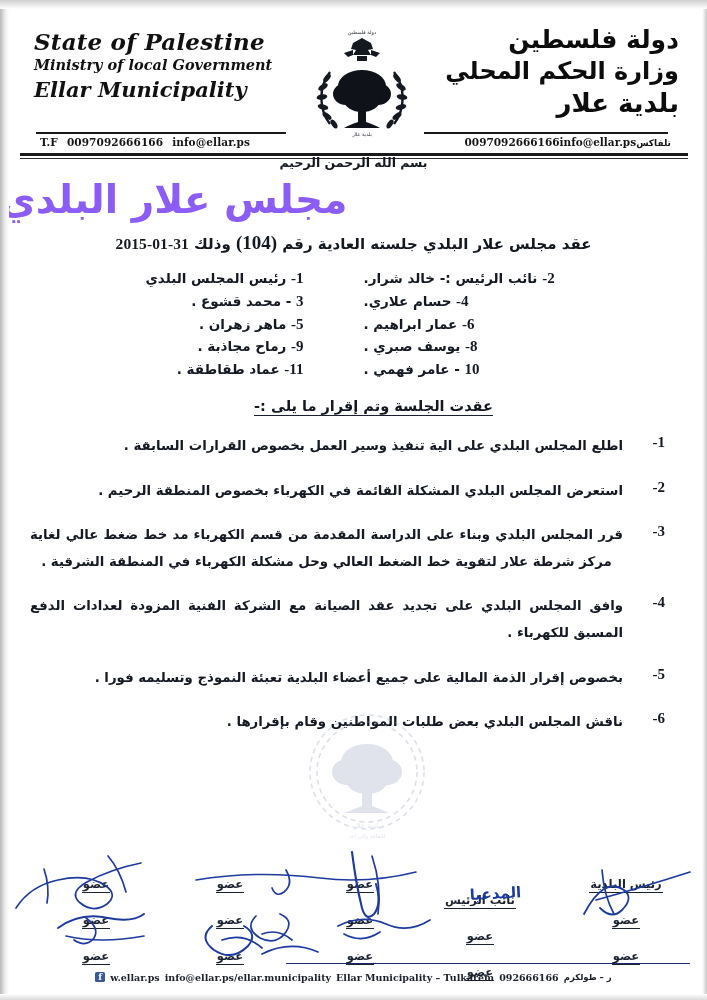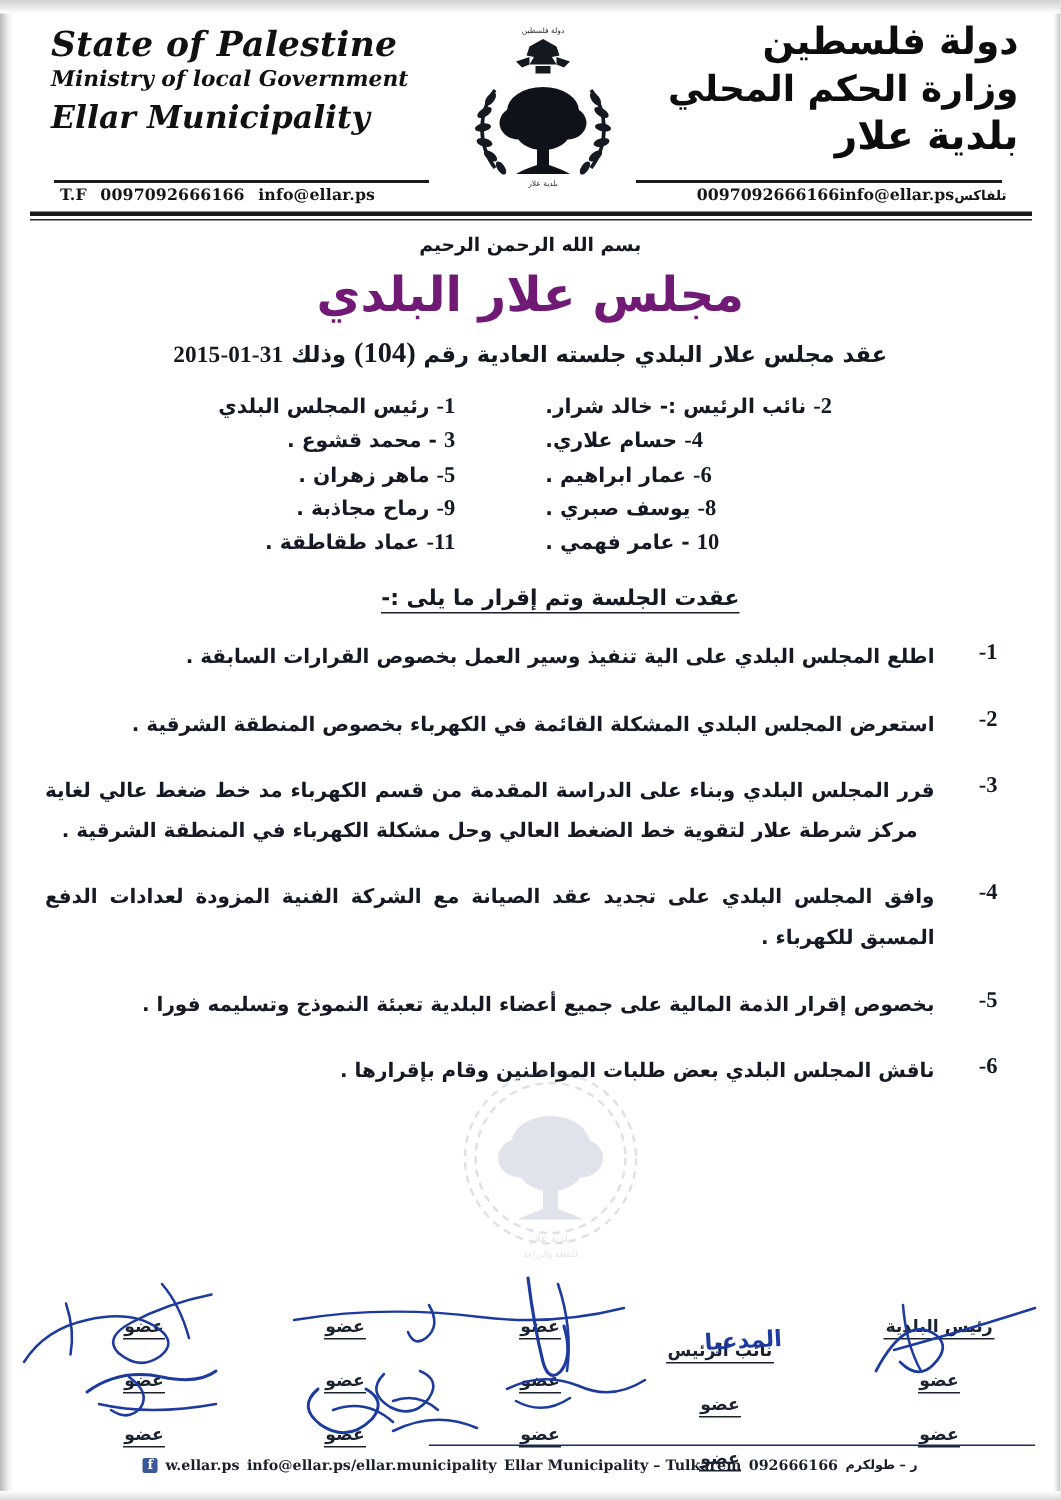--- a/index.html
+++ b/index.html
@@ -33,21 +33,21 @@
     position: absolute;
     right: 0; top: 0; bottom: 0; width: 5px;
     background: linear-gradient(to left, #c6c6c6 0%, #f2f2f2 70%, #ffffff 100%);
     z-index: 40;
     pointer-events: none;
   }
 
   
   .letterhead {
     position: absolute;
-    left: 0; top: 0;
+    left: 0; top: 12px;
     width: 707px; height: 146px;
   }
   .lh-left {
     position: absolute;
     left: 34px; top: 18px;
     width: 270px;
     text-align: left;
     color: #111;
   }
   .lh-left .l1 {
@@ -142,27 +142,27 @@
   }
   .basmala {
     text-align: center;
     font-family: "DejaVu Sans", sans-serif;
     font-size: 12.5px;
     font-weight: bold;
     margin-top: 5px;
     letter-spacing: 0.2px;
   }
   .doc-title {
-    text-align: center;
-    font-family: "DejaVu Sans", sans-serif;
-    font-size: 32px;
+    text-align: left;
+    font-family: "DejaVu Sans", sans-serif;
+    font-size: 39px;
     font-weight: bold;
     letter-spacing: 0.5px;
     margin-top: 7px;
-    color: #701a75;
+    color: #8b5cf6;
   }
   .sess-line {
     text-align: center;
     font-family: "DejaVu Sans", sans-serif;
     font-size: 15px;
     font-weight: bold;
     margin-top: 10px;
     padding-left: 32px;
     padding-right: 32px;
     letter-spacing: 0.1px;
@@ -475,21 +475,21 @@
       <span>عقدت الجلسة وتم إقرار ما يلى :-</span>
     </div>
 
     <div class="dlist">
       <div class="ditem">
         <div class="dnum">1-</div>
         <div class="dtext">اطلع المجلس البلدي على الية تنفيذ وسير العمل بخصوص القرارات السابقة .</div>
       </div>
       <div class="ditem">
         <div class="dnum">2-</div>
-        <div class="dtext">استعرض المجلس البلدي المشكلة القائمة في الكهرباء بخصوص المنطقة الشرقية .</div>
+        <div class="dtext">استعرض المجلس البلدي المشكلة القائمة في الكهرباء بخصوص المنطقة الرحيم .</div>
       </div>
       <div class="ditem two">
         <div class="dnum">3-</div>
         <div class="dtext">قرر المجلس البلدي وبناء على الدراسة المقدمة من قسم الكهرباء مد خط ضغط عالي لغاية مركز شرطة علار لتقوية خط الضغط العالي وحل مشكلة الكهرباء في المنطقة الشرقية .</div>
       </div>
       <div class="ditem">
         <div class="dnum">4-</div>
         <div class="dtext">وافق المجلس البلدي على تجديد عقد الصيانة مع الشركة الفنية المزودة لعدادات الدفع المسبق للكهرباء .</div>
       </div>
       <div class="ditem">

